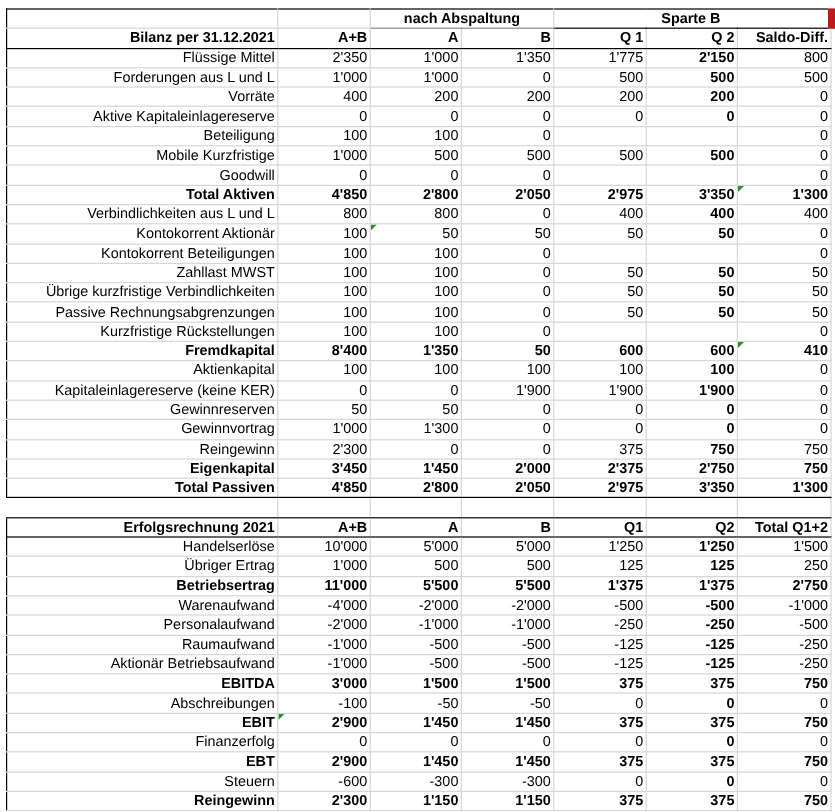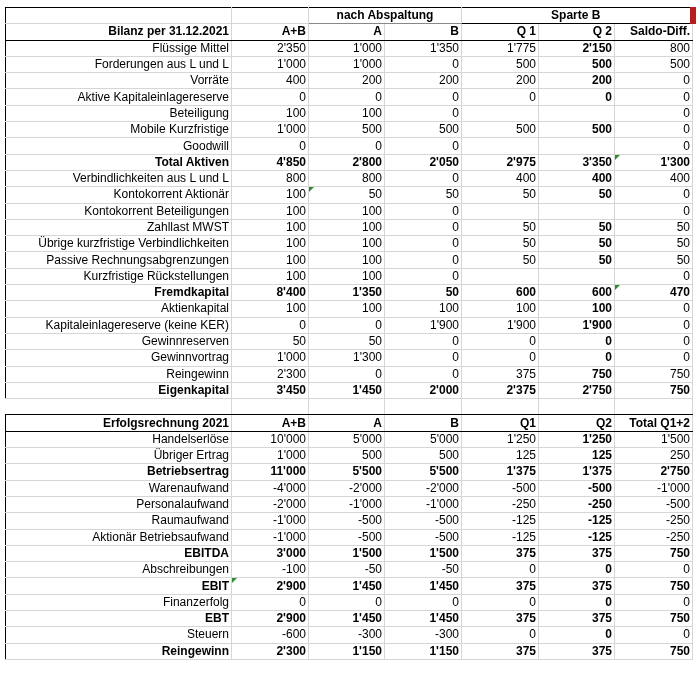--- a/index.html
+++ b/index.html
@@ -190,21 +190,21 @@
         <td class="num c-q2"></td>
         <td class="num c-sd">0</td>
       </tr>
       <tr class="bold">
         <td class="lbl">Fremdkapital</td>
         <td class="num c-ab">8'400</td>
         <td class="num c-a">1'350</td>
         <td class="num c-b">50</td>
         <td class="num c-q1">600</td>
         <td class="num c-q2">600</td>
-        <td class="num c-sd tri">470</td>
+        <td class="num c-sd tri">410</td>
       </tr>
       <tr>
         <td class="lbl">Aktienkapital</td>
         <td class="num c-ab">100</td>
         <td class="num c-a">100</td>
         <td class="num c-b">100</td>
         <td class="num c-q1">100</td>
         <td class="num c-q2">100</td>
         <td class="num c-sd">0</td>
       </tr>
@@ -245,20 +245,29 @@
         <td class="num c-sd">750</td>
       </tr>
       <tr class="bold">
         <td class="lbl">Eigenkapital</td>
         <td class="num c-ab">3'450</td>
         <td class="num c-a">1'450</td>
         <td class="num c-b">2'000</td>
         <td class="num c-q1">2'375</td>
         <td class="num c-q2">2'750</td>
         <td class="num c-sd">750</td>
+      </tr>
+      <tr class="bold last">
+        <td class="lbl">Total Passiven</td>
+        <td class="num c-ab">4'850</td>
+        <td class="num c-a">2'800</td>
+        <td class="num c-b">2'050</td>
+        <td class="num c-q1">2'975</td>
+        <td class="num c-q2">3'350</td>
+        <td class="num c-sd">1'300</td>
       </tr>
       <tr class="blank">
         <td class="lbl" style="border-left:none"></td>
         <td class="num c-ab"></td>
         <td class="num c-a"></td>
         <td class="num c-b"></td>
         <td class="num c-q1"></td>
         <td class="num c-q2"></td>
         <td class="num c-sd"></td>
       </tr>

